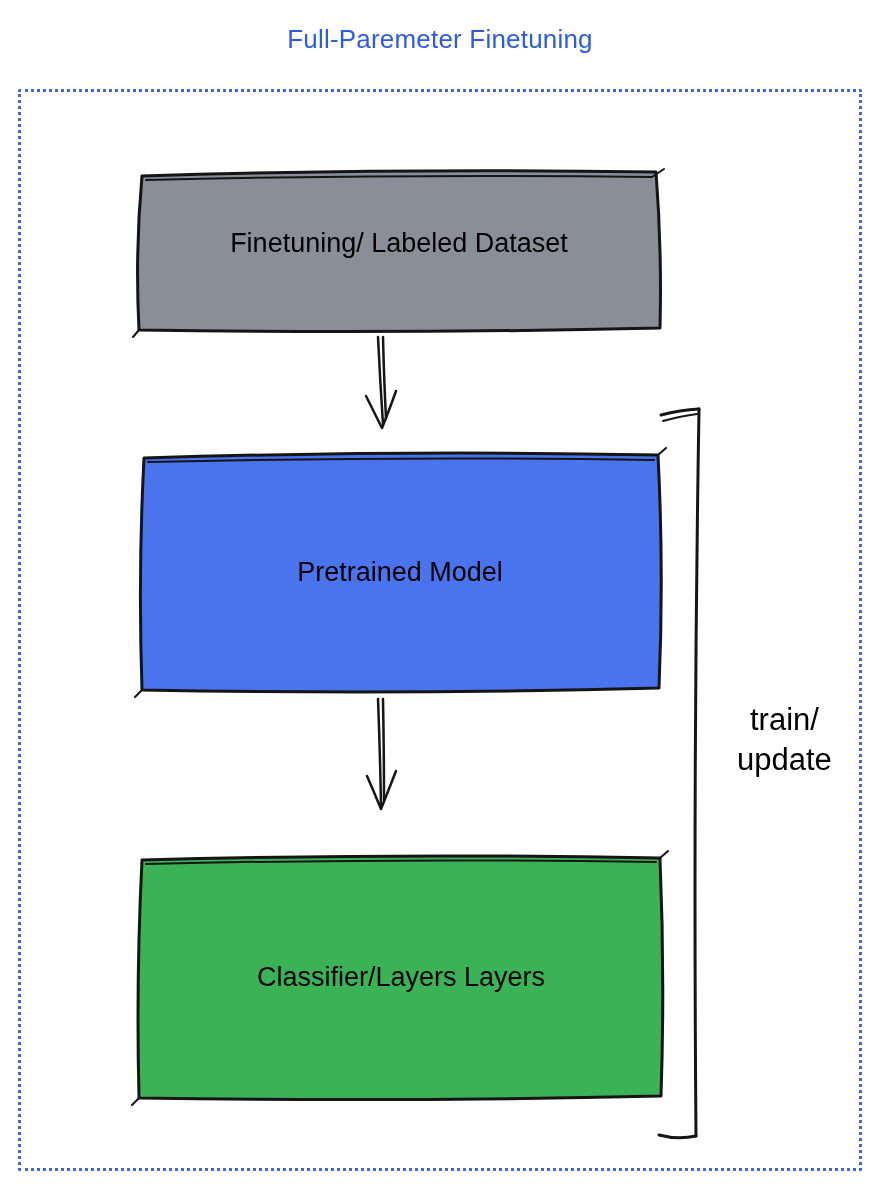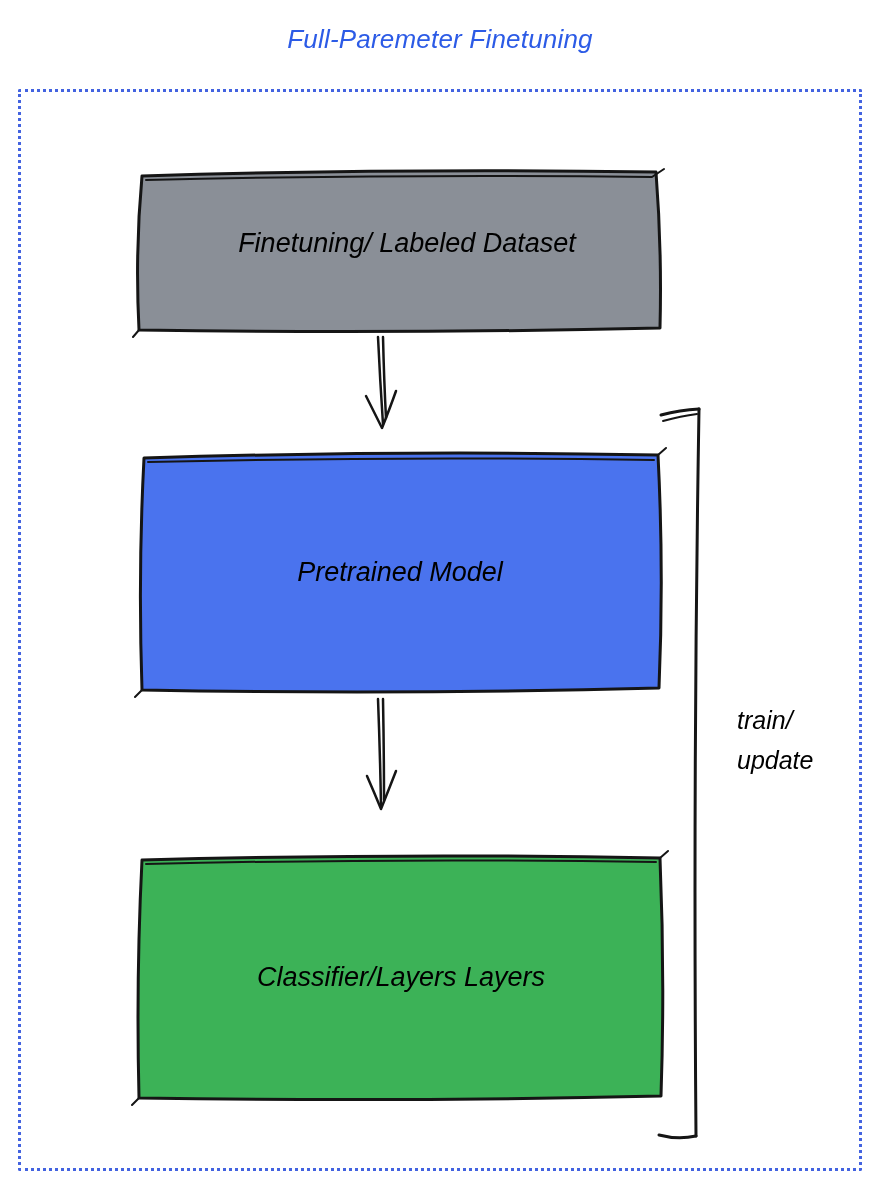--- a/index.html
+++ b/index.html
@@ -7,21 +7,20 @@
     padding: 0;
     background: #ffffff;
     font-family: "Liberation Sans", sans-serif;
   }
   .canvas {
     position: relative;
     width: 880px;
     height: 1200px;
     overflow: hidden;
     background: #ffffff;
-    font-style: italic;
   }
   .title {
     position: absolute;
     top: 24px;
     left: 0;
     width: 880px;
     text-align: center;
     font-size: 26px;
     font-weight: 500;
     letter-spacing: 0.2px;
@@ -44,31 +43,31 @@
   }
   .box-label {
     position: absolute;
     display: flex;
     align-items: center;
     justify-content: center;
     color: #000000;
     font-size: 27px;
     text-align: center;
   }
-  .dataset-label    { left: 138px; top: 168px; width: 522px; height: 150px; padding-left: 8px; }
+  .dataset-label    { left: 138px; top: 168px; width: 522px; height: 150px; }
   .pretrained-label { left: 140px; top: 452px; width: 520px; height: 240px; border-radius: 25px; }
   .classifier-label { left: 140px; top: 855px; width: 522px; height: 244px; }
   .bracket-label {
     position: absolute;
     left: 737px;
     top: 700px;
-    font-size: 25px;
+    font-size: 31px;
     line-height: 40px;
     color: #000000;
-    text-align: left;
+    text-align: center;
   }
 </style>
 </head>
 <body>
 
 <div class="canvas">
 
   <div class="title" style="color: rgb(44, 91, 230);">Full-Paremeter Finetuning</div>
 
   <div class="dotted-frame" style="border-color: rgb(67, 99, 224);"></div>

